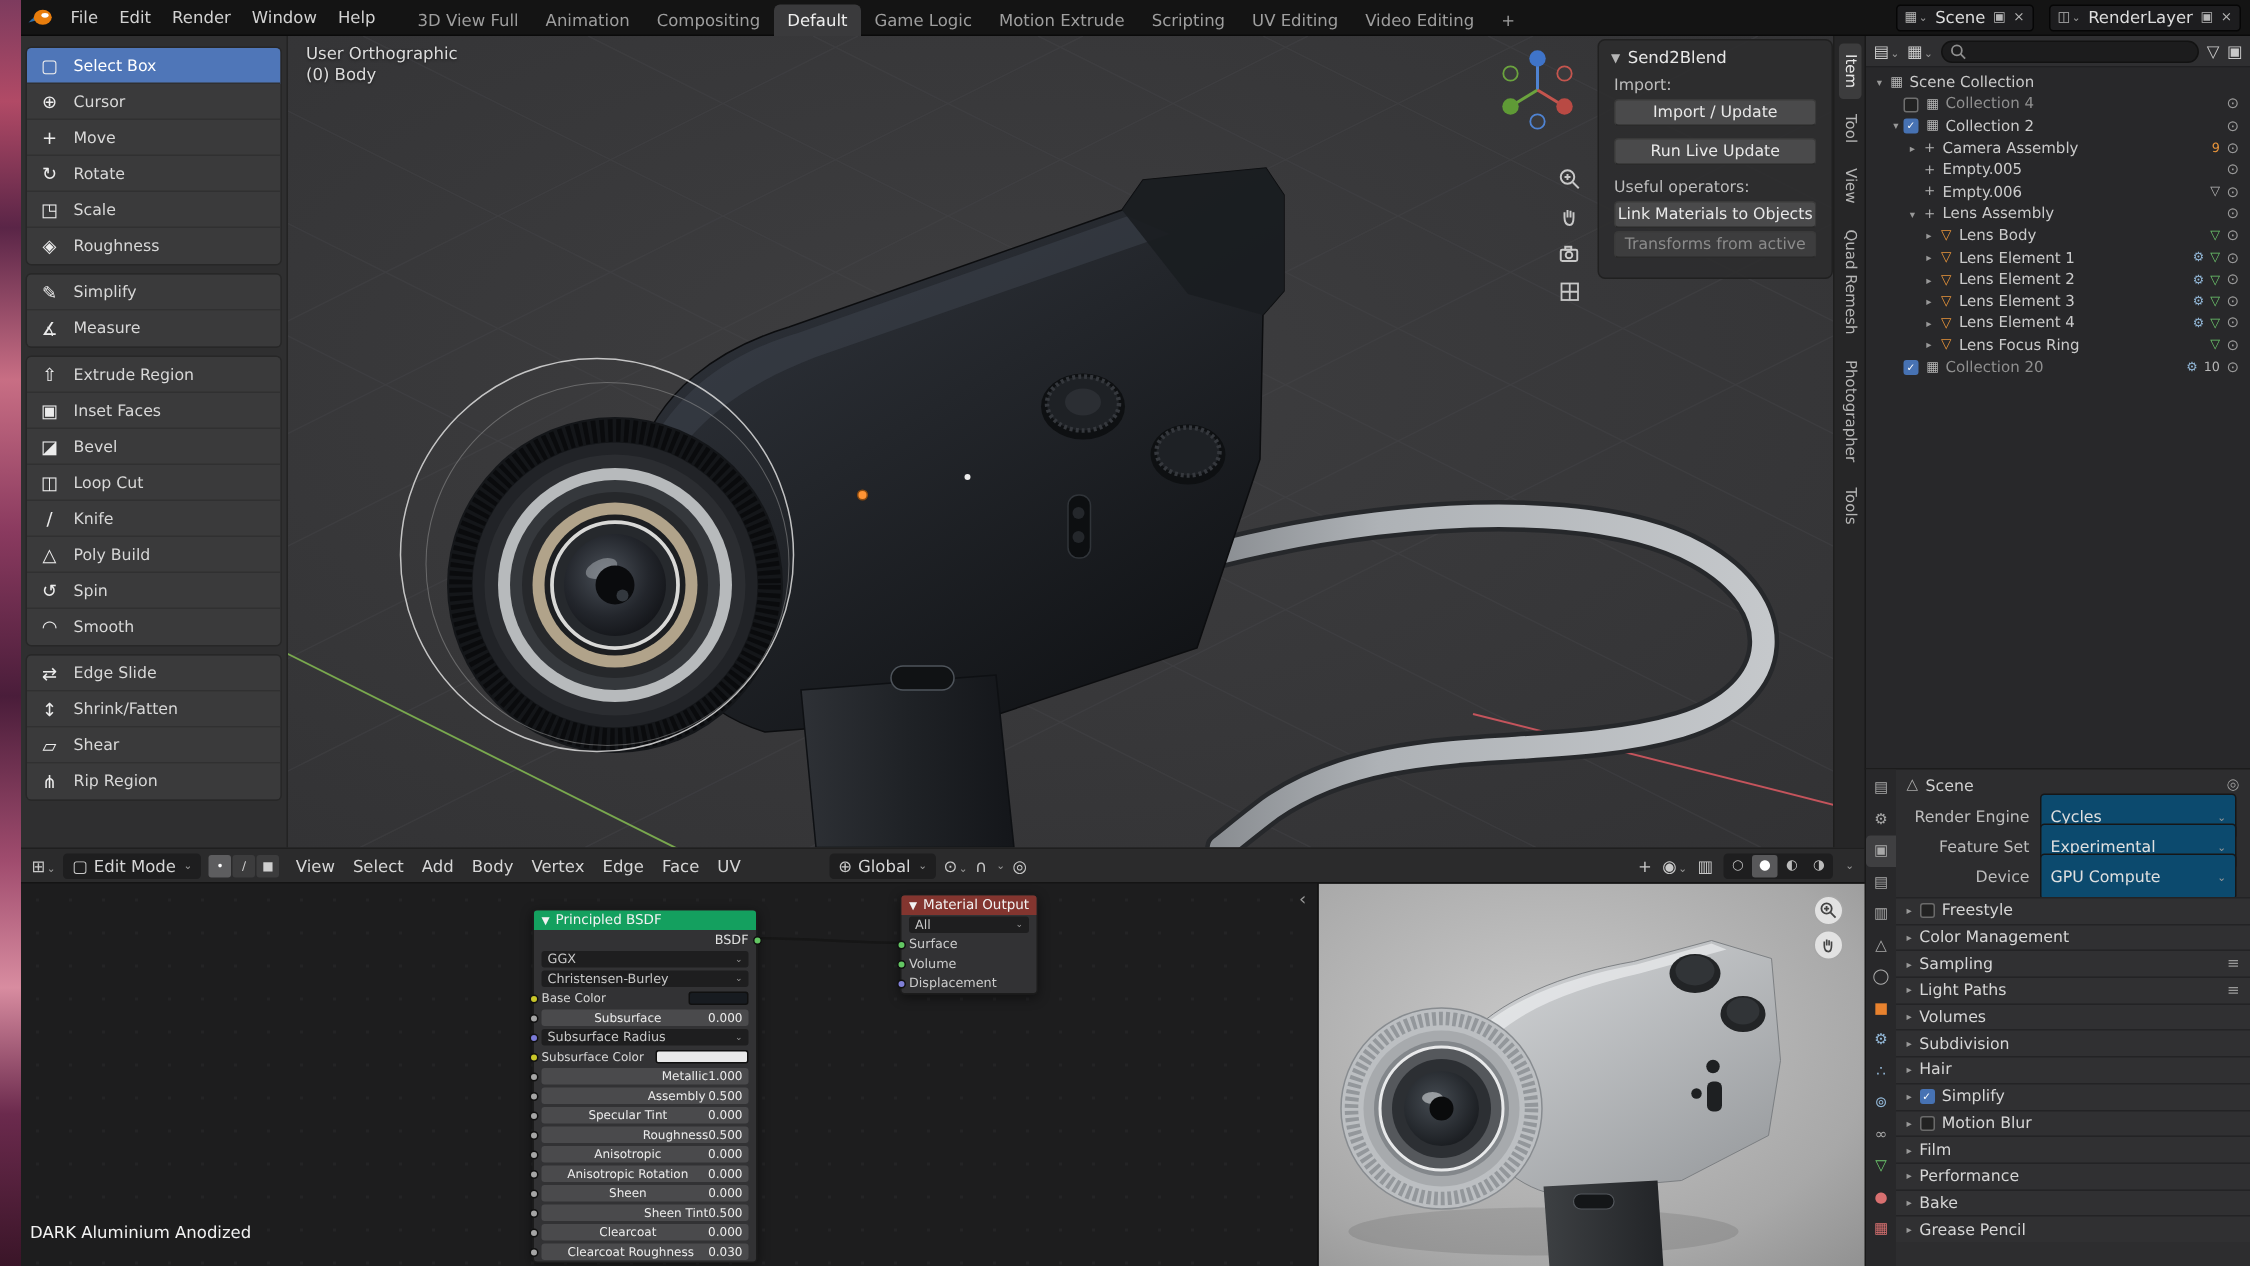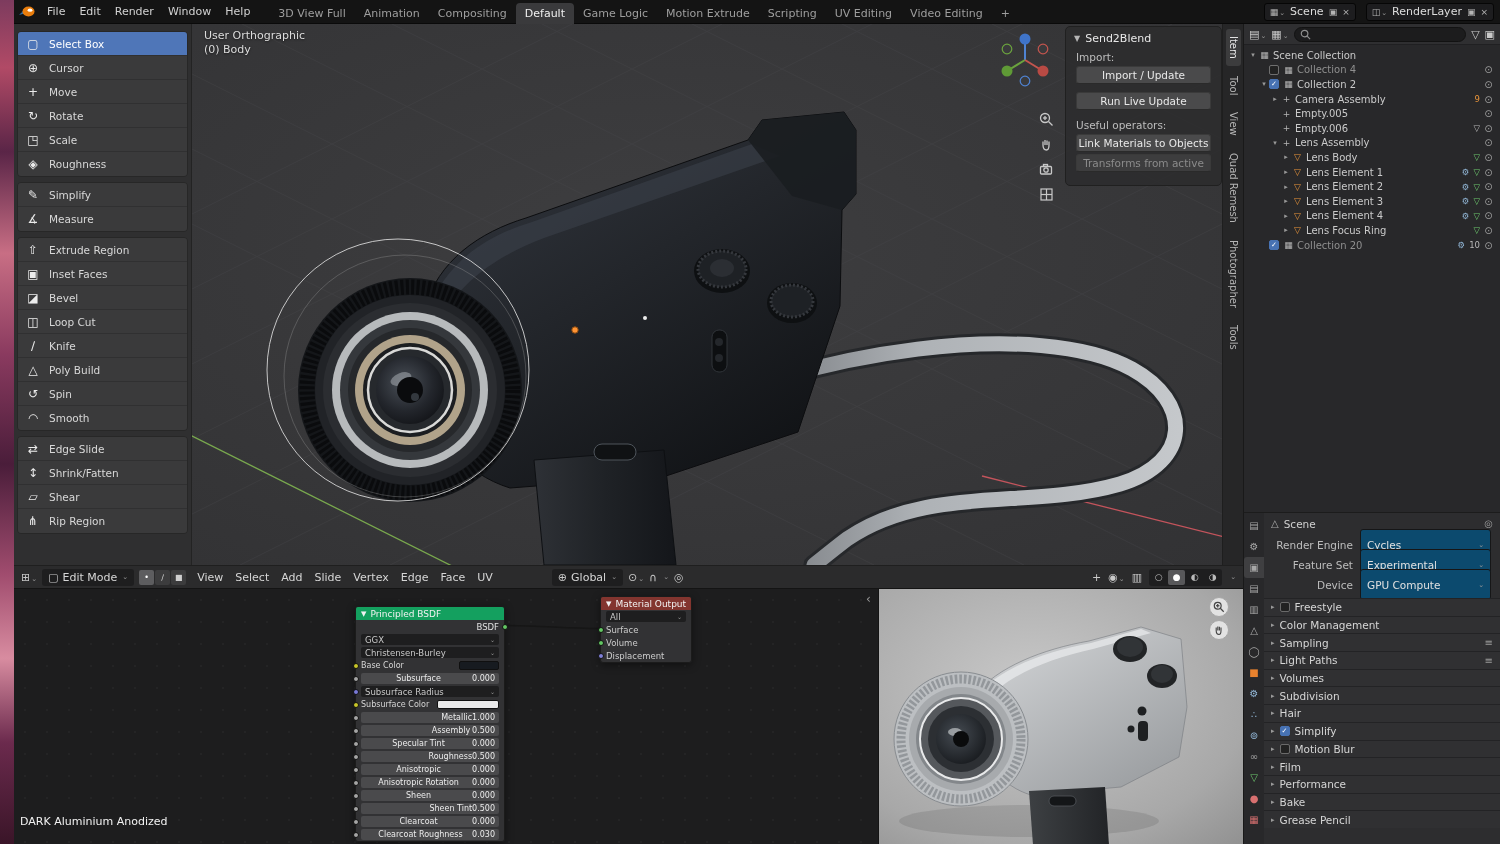--- a/index.html
+++ b/index.html
@@ -456,21 +456,21 @@
       </div>
       <div class="mode-sel-btns">
         <span class="msb active">•</span>
         <span class="msb">∕</span>
         <span class="msb">■</span>
       </div>
       <div id="vph-menus">
           <div class="vph-menu">View</div>
           <div class="vph-menu">Select</div>
           <div class="vph-menu">Add</div>
-          <div class="vph-menu">Slide</div>
+          <div class="vph-menu">Body</div>
           <div class="vph-menu">Vertex</div>
           <div class="vph-menu">Edge</div>
           <div class="vph-menu">Face</div>
           <div class="vph-menu">UV</div>
         </div>
       <div class="vph-dd" style="margin-left:48px">
         <span class="vph-icon">⊕</span>
         <span>Global</span>
         <span class="mini-dd">⌄</span>
       </div>

